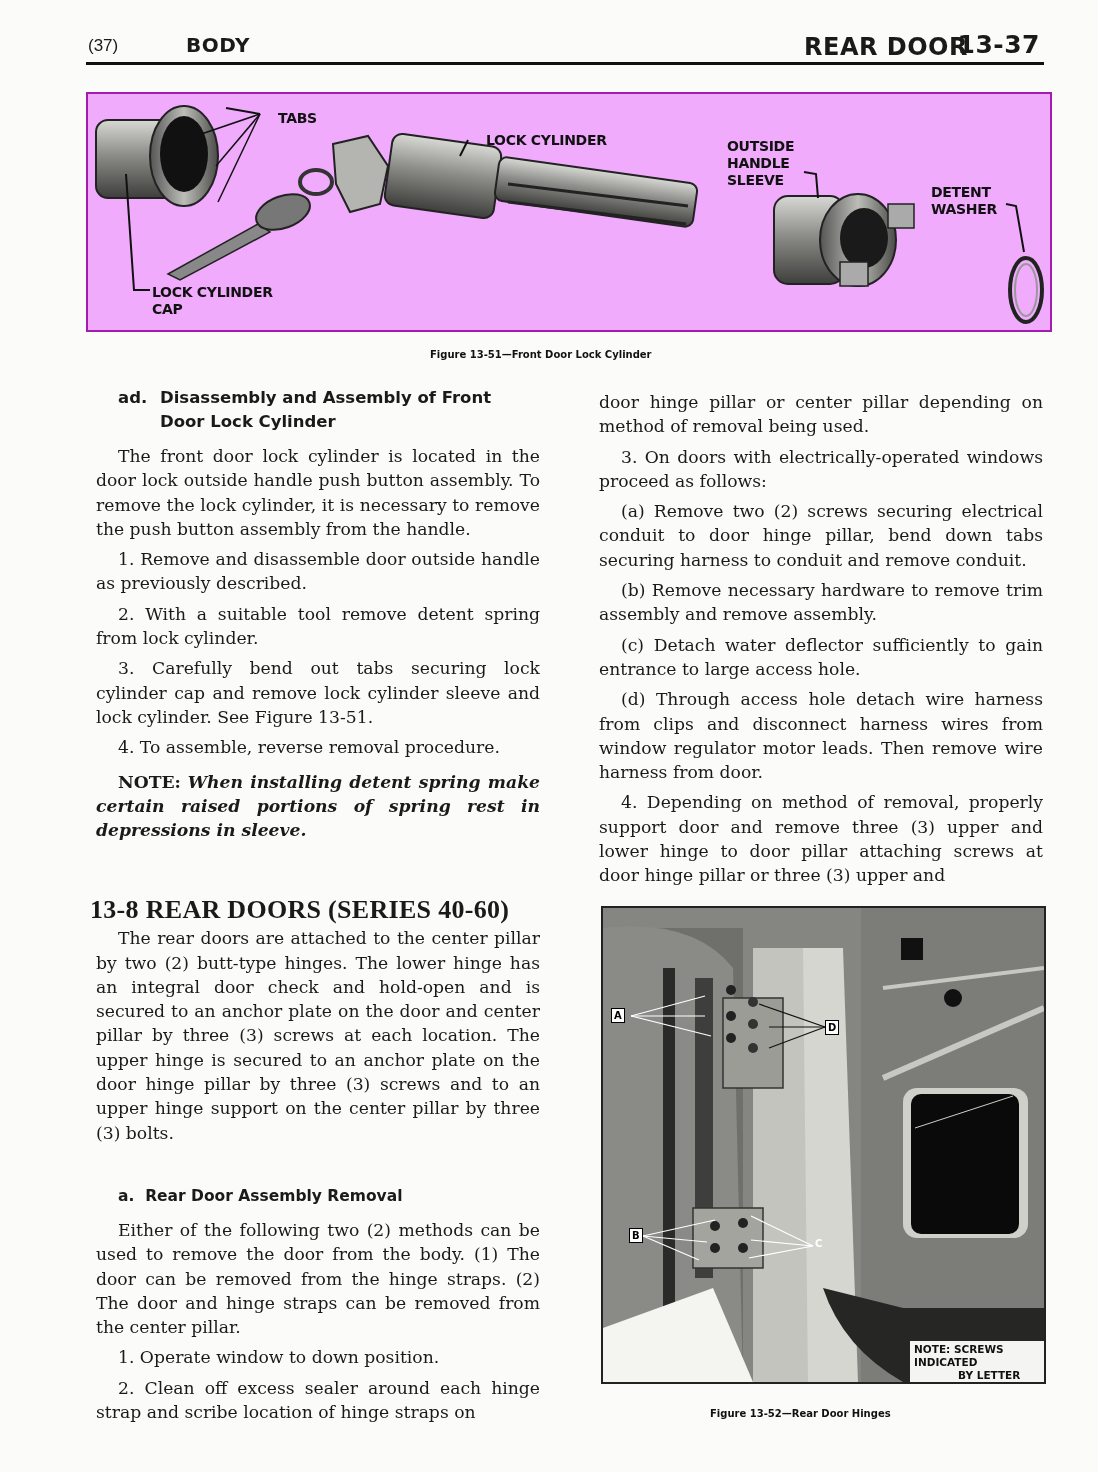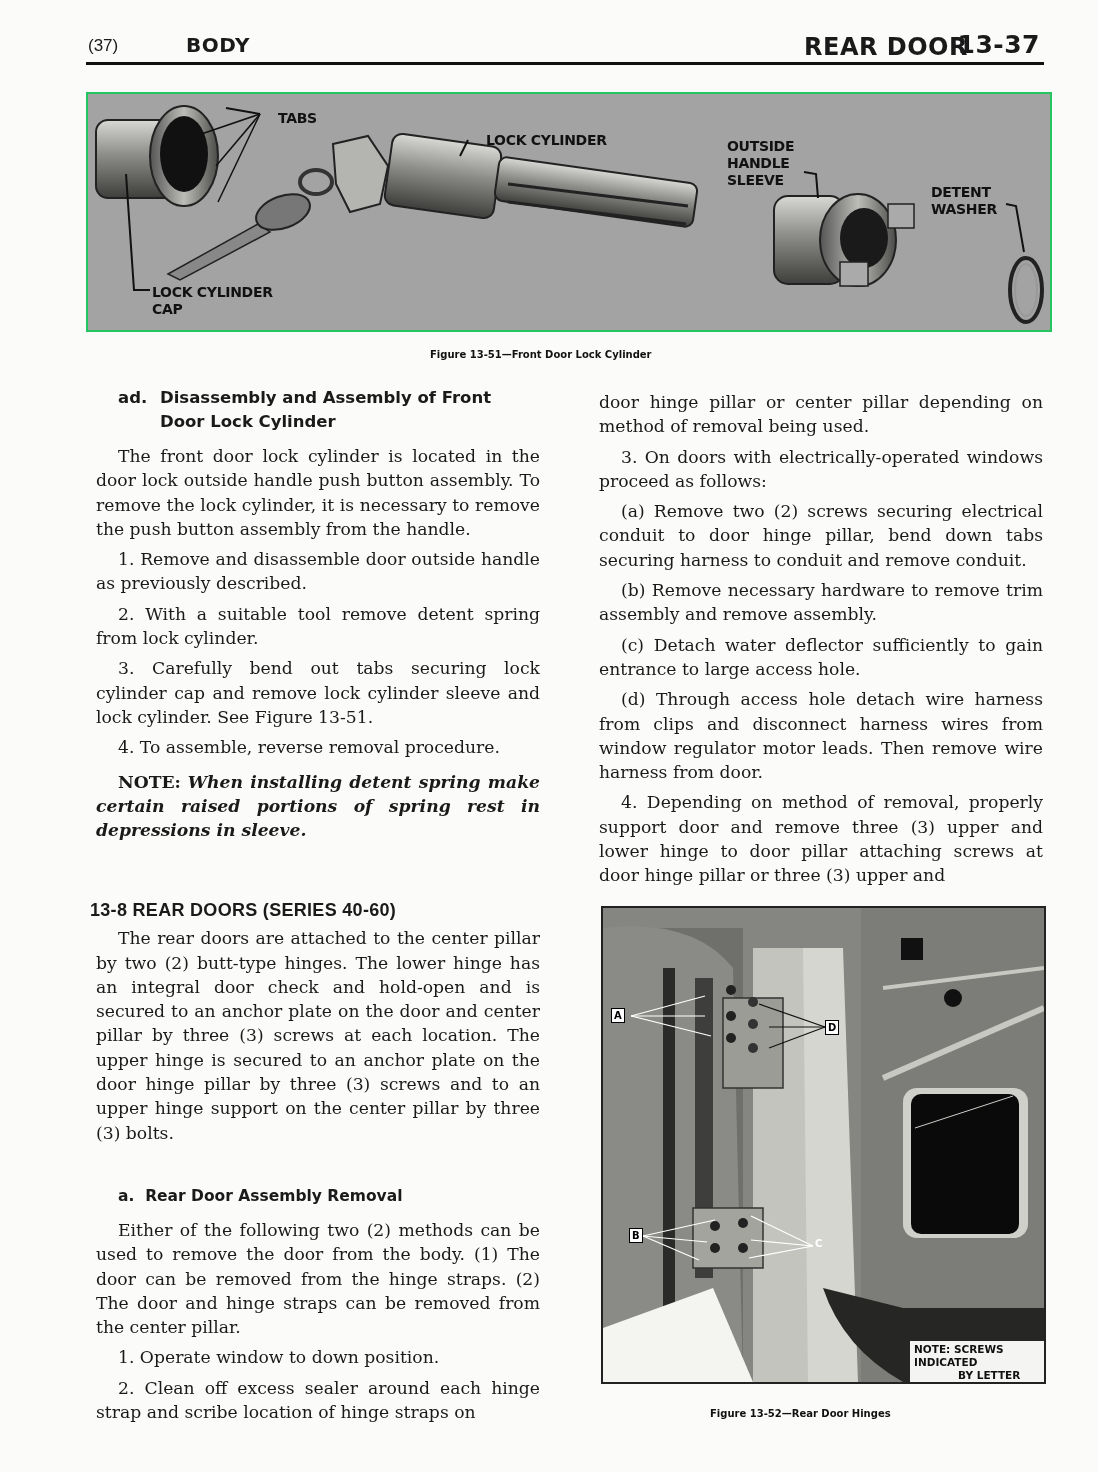--- a/index.html
+++ b/index.html
@@ -11,32 +11,32 @@
     .abs { position: absolute; }
     
     .hdr { font-family: "DejaVu Sans", sans-serif; font-weight: bold; }
     .hdr-num { left: 88px; top: 36px; font-size: 17px; font-weight: normal; font-family: "Liberation Sans", sans-serif; }
     .hdr-sec { left: 186px; top: 33px; font-size: 20px; letter-spacing: 0.5px; }
     .hdr-right { right: 130px; top: 33px; font-size: 24px; letter-spacing: 0.5px; text-align: right; }
     .hdr-page { right: 58px; top: 30px; font-size: 25px; letter-spacing: 0.5px; }
     .hdr-rule { left: 86px; top: 62px; width: 958px; height: 3px; background: #111; }
 
     
-    .fig1 { left: 86px; top: 92px; width: 962px; height: 236px; border: 2px solid #22c55e; background: #a3a3a3; }
+    .fig1 { left: 86px; top: 92px; width: 962px; height: 236px; border: 2px solid #a21caf; background: #f0abfc; }
     .lbl { font-family: "DejaVu Sans", sans-serif; font-size: 14px; font-weight: bold; line-height: 17px; color: #111; letter-spacing: -0.3px; }
     .caption { font-family: "DejaVu Sans", sans-serif; font-size: 10px; font-weight: bold; color: #111; }
 
     
     .col { font-size: 17.2px; line-height: 24.3px; text-align: justify; }
     .col p { margin: 6px; }
     .col .ind { text-indent: 22px; }
     .col-left { left: 90px; width: 456px; }
     .col-right { left: 593px; width: 456px; }
     .h-sub { font-family: "DejaVu Sans", sans-serif; font-weight: bold; font-size: 16.5px; line-height: 24px; }
-    .h-sec { font-family: Liberation Sans, sans-serif; font-weight: bold; font-size: 18px; letter-spacing: 0.3px; }
+    .h-sec { font-family: Liberation Serif, serif; font-weight: bold; font-size: 26px; letter-spacing: 0.3px; }
     .note-lead { font-weight: bold; }
     .note-body { font-style: italic; font-weight: bold; }
 
     
     .fig2 { left: 601px; top: 906px; width: 441px; height: 474px; border: 2px solid #222; background: #7a7a76; overflow: hidden; }
     .callout { font-family: "DejaVu Sans", sans-serif; font-size: 10px; font-weight: bold; background: #fff; color: #000; border: 1px solid #000; padding: 0 2px; line-height: 13px; }
     .fig2-note { font-family: "DejaVu Sans", sans-serif; font-size: 10.5px; font-weight: bold; line-height: 13px; background: #f4f4f2; color: #111; padding: 2px 4px; }
   </style>
 </head>
 <body>

